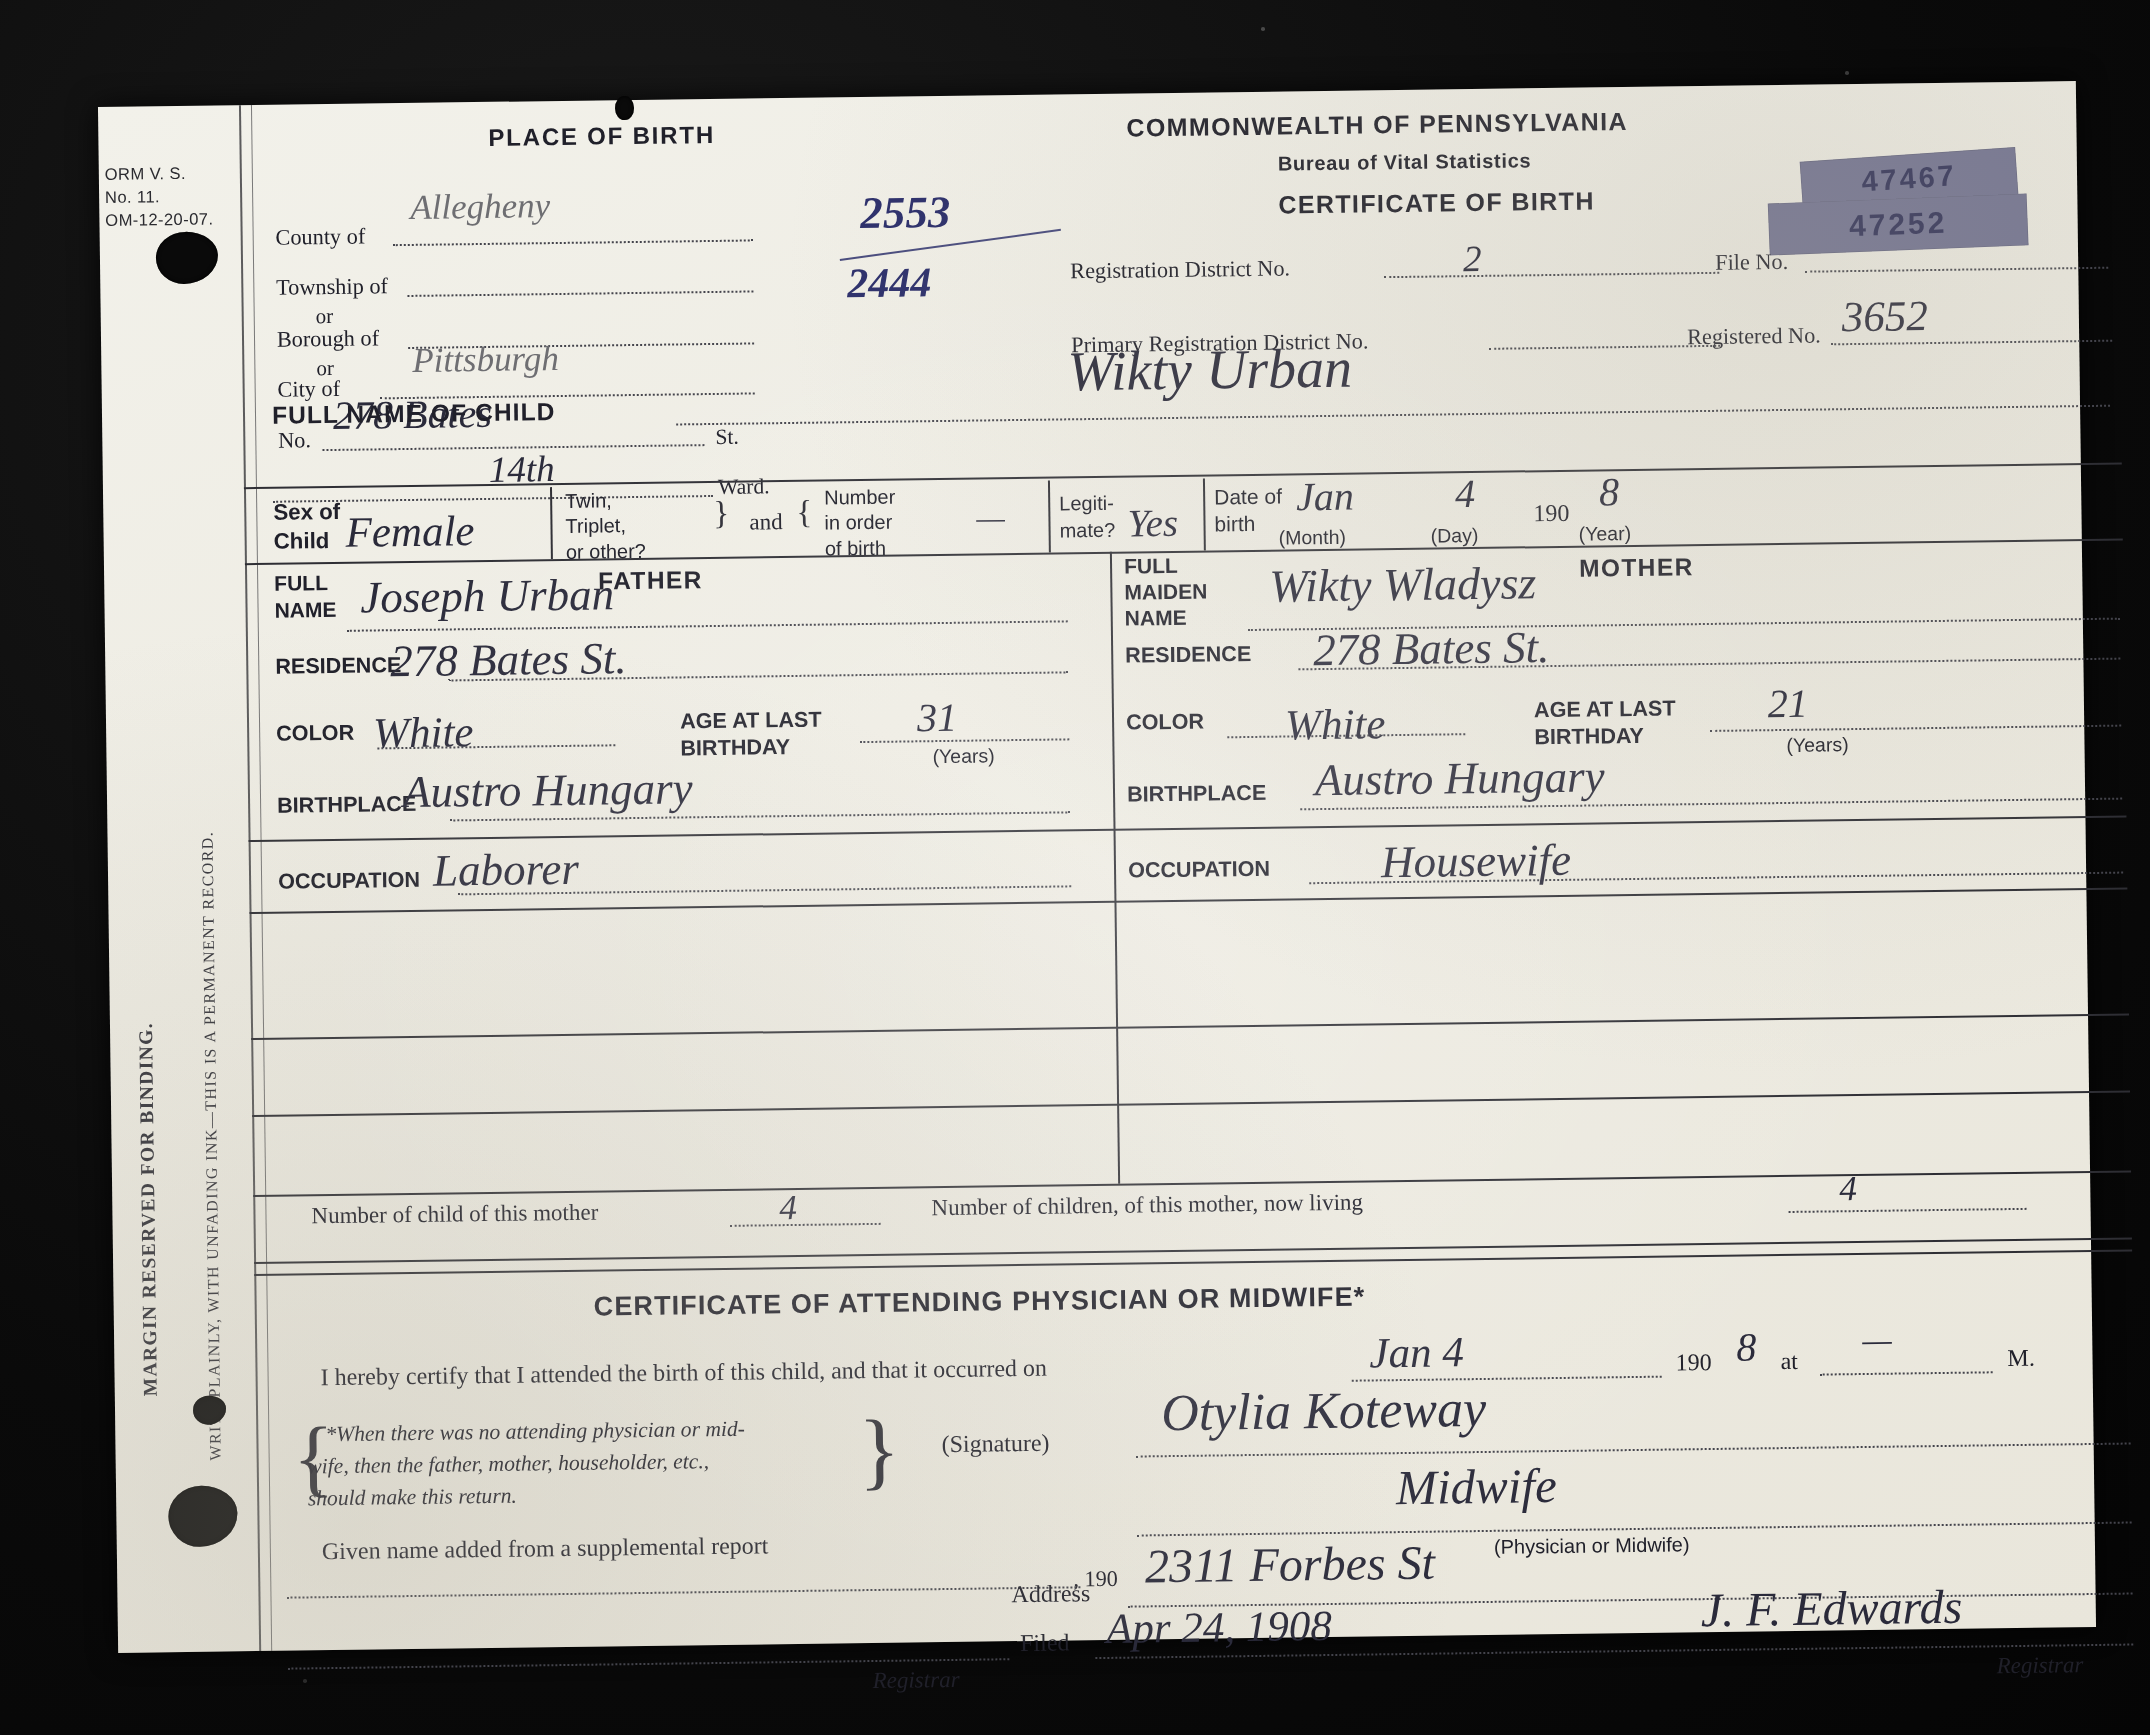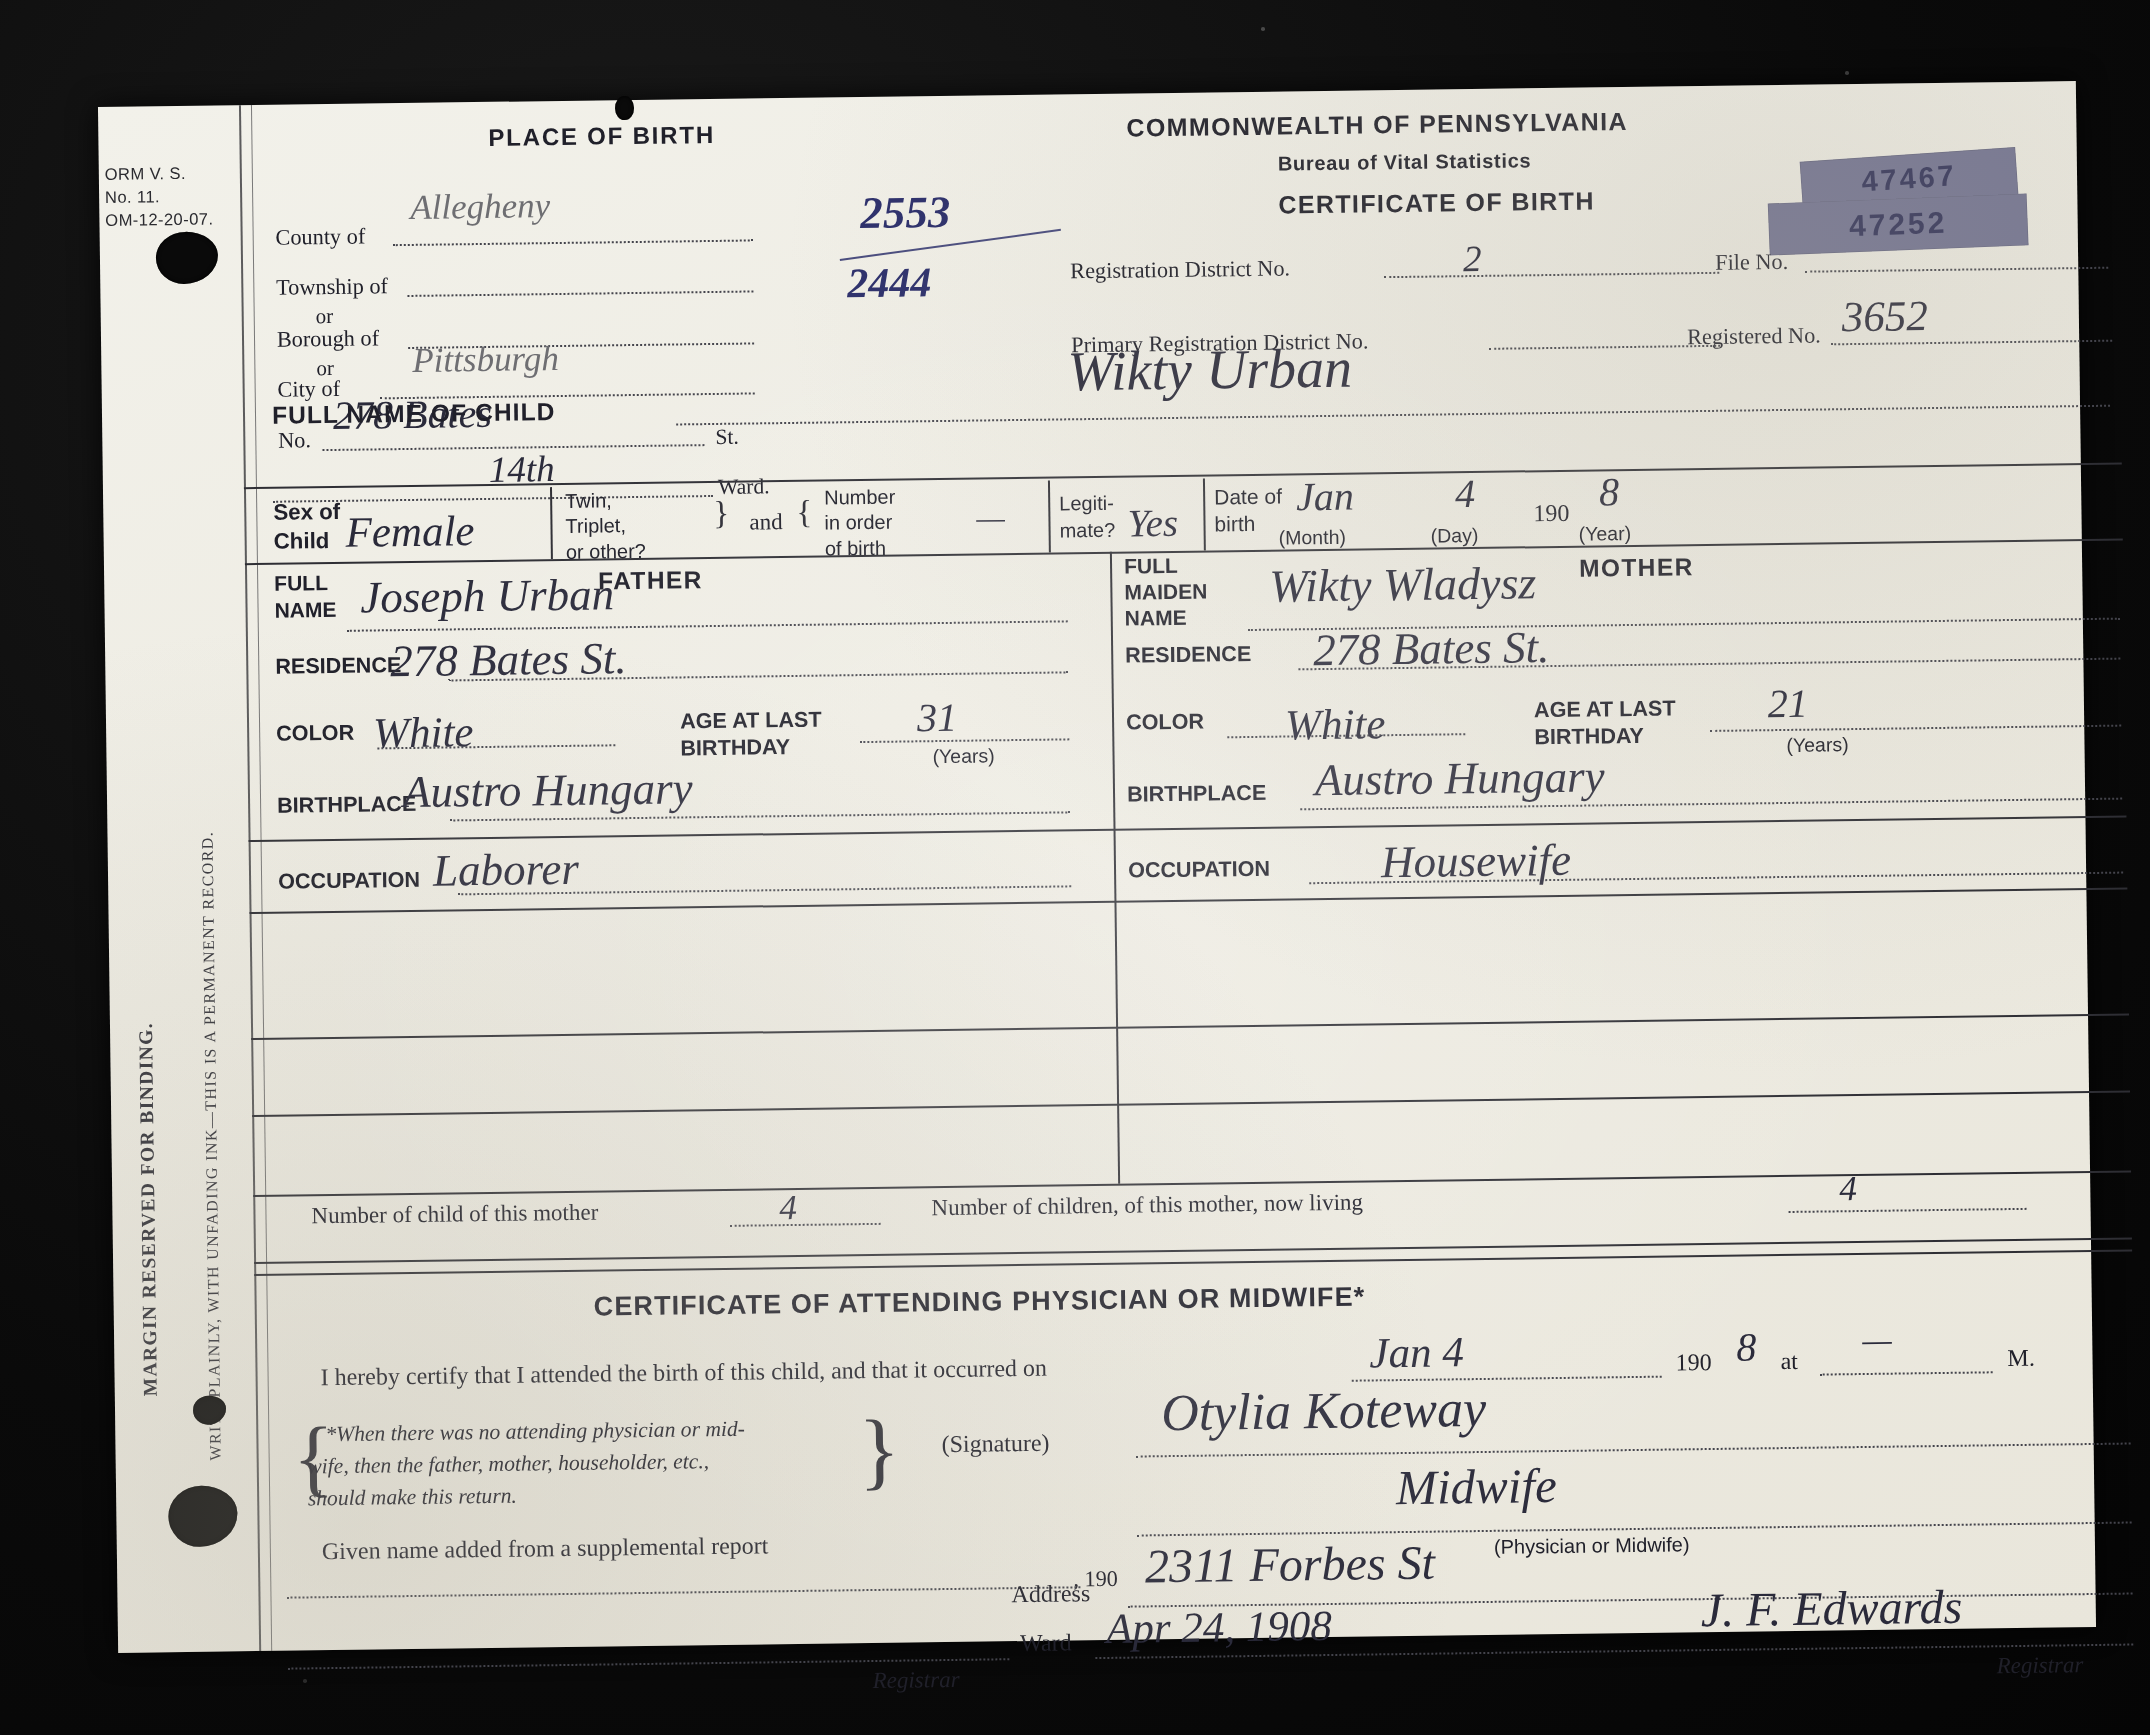--- a/index.html
+++ b/index.html
@@ -348,21 +348,21 @@
       <div class="abs lbl" style="left:1207px; top:1447px; font-size:20px;">(Physician or Midwife)</div>
 
       <div class="abs serif" style="left:35px; top:1434px; font-size:24px;">Given name added from a supplemental report</div>
       <div class="dots" style="left:0px; top:1492px; width:793px;"></div>
       <div class="abs serif" style="left:786px; top:1472px; font-size:22.3px;">, 190</div>
 
       <div class="abs serif" style="left:724px; top:1486px; font-size:24px;">Address</div>
       <div class="dots" style="left:840px; top:1512px; width:1005px;"></div>
       <div class="abs hand ink" style="left:858px; top:1445px; font-size:48px;">2311 Forbes St</div>
 
-      <div class="abs serif" style="left:732px; top:1535px; font-size:24px;">Ward</div>
+      <div class="abs serif" style="left:732px; top:1535px; font-size:24px;">Filed</div>
       <div class="dots" style="left:807px; top:1563px; width:1038px;"></div>
       <div class="abs hand ink" style="left:818px; top:1510px; font-size:43px;">Apr 24, 1908</div>
       <div class="abs hand ink" style="left:1413px; top:1496px; font-size:48px;">J. F. Edwards</div>
 
       <div class="dots" style="left:0px; top:1563px; width:721px;"></div>
       <div class="abs serif" style="left:584px; top:1571px; font-size:23px; font-style:italic;">Registrar</div>
       <div class="abs serif" style="left:1708px; top:1571px; font-size:23px; font-style:italic;">Registrar</div>
 
     </div>
   </div>

